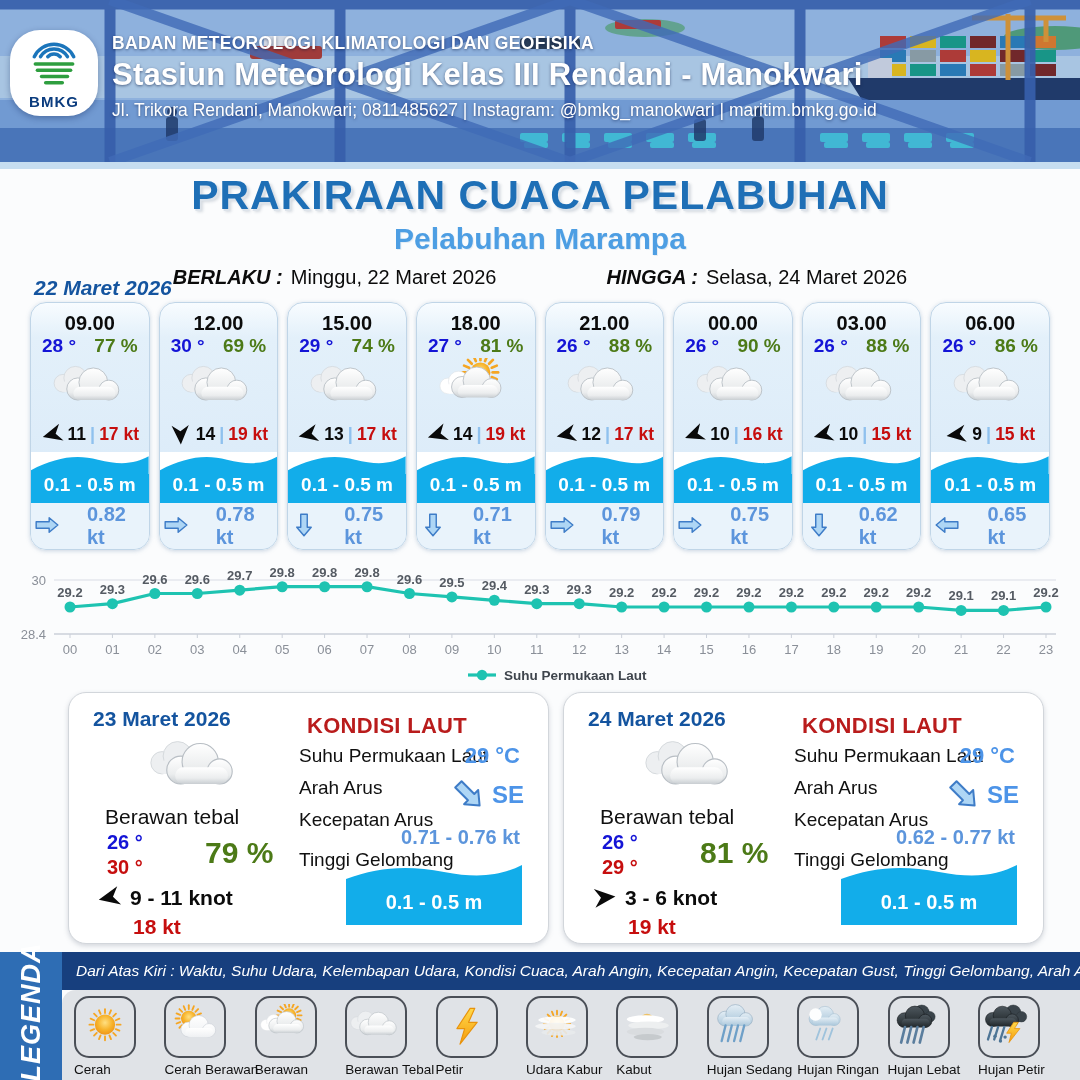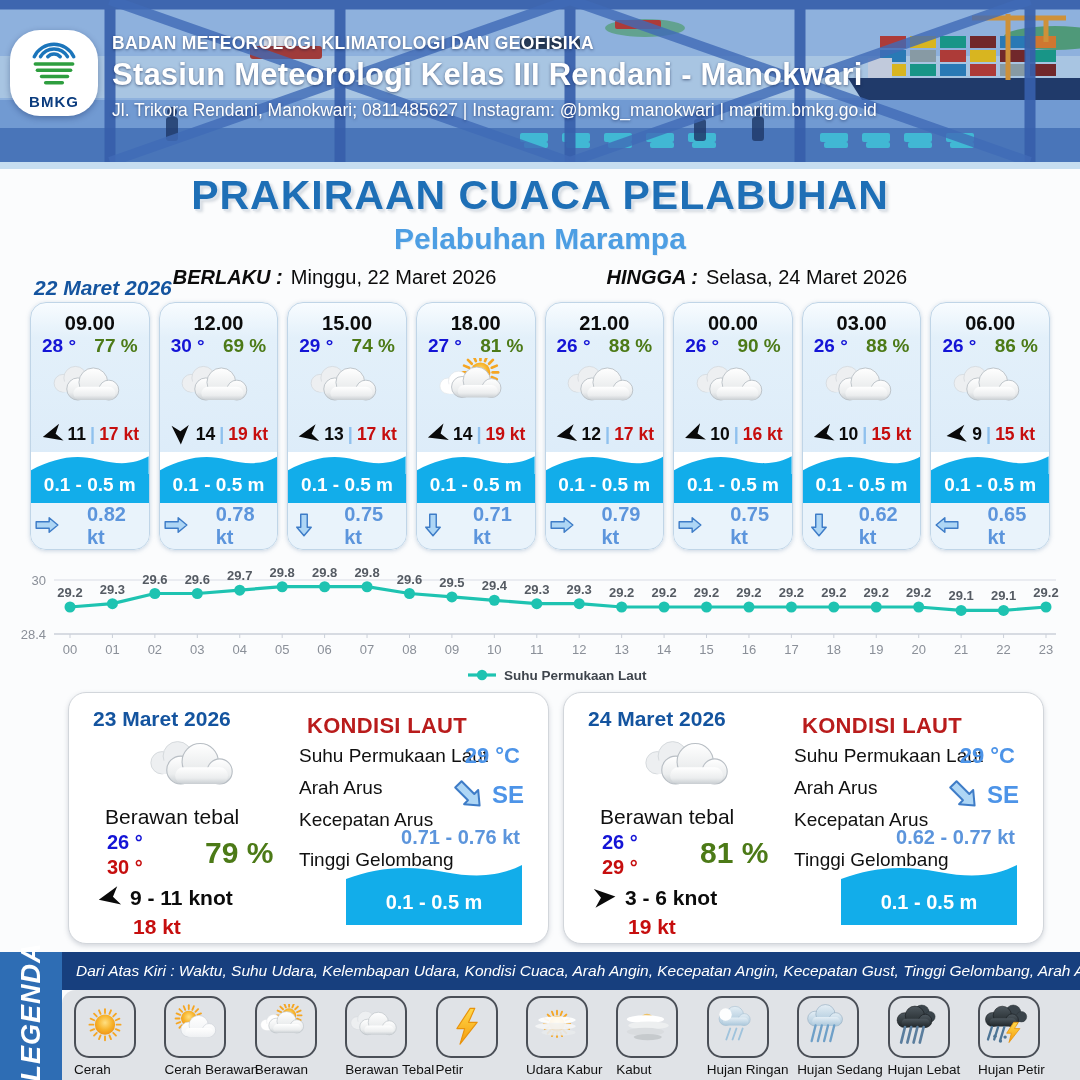--- a/index.html
+++ b/index.html
@@ -1029,51 +1029,51 @@
               <ellipse cx="34" cy="34" rx="24" ry="5" fill="#D9DCDF"></ellipse>
               <ellipse cx="37" cy="41" rx="18" ry="4" fill="#C6CACD"></ellipse>
             </svg>
           </div>
       <div class="legend-label">Kabut</div>
     </div>
 
     <div class="legend-item">
       <div class="legend-tile">
             <svg viewBox="0 0 72 56" width="100%" height="100%" preserveAspectRatio="xMidYMid meet">
+              <g transform="translate(8,2) scale(0.95)">
+   <circle cx="12" cy="16" r="10" fill="url(#raincloud1)" stroke="#8FA9BC" stroke-width="0.8"></circle>
+   <circle cx="26" cy="10" r="13" fill="url(#raincloud1)" stroke="#8FA9BC" stroke-width="0.8"></circle>
+   <circle cx="40" cy="17" r="9" fill="url(#raincloud1)" stroke="#8FA9BC" stroke-width="0.8"></circle>
+   <rect x="8" y="14" width="38" height="12" rx="6" fill="url(#raincloud1)"></rect>
+              </g>
+              <line x1="20" y1="26" x2="15" y2="46" stroke="#6FA0C8" stroke-width="3" stroke-linecap="round"></line>
+              <line x1="28" y1="26" x2="23" y2="46" stroke="#6FA0C8" stroke-width="3" stroke-linecap="round"></line>
+              <line x1="36" y1="26" x2="31" y2="46" stroke="#6FA0C8" stroke-width="3" stroke-linecap="round"></line>
+              <line x1="44" y1="26" x2="39" y2="46" stroke="#6FA0C8" stroke-width="3" stroke-linecap="round"></line>
+            </svg>
+          </div>
+      <div class="legend-label">Hujan Sedang</div>
+    </div>
+
+    <div class="legend-item">
+      <div class="legend-tile">
+            <svg viewBox="0 0 72 56" width="100%" height="100%" preserveAspectRatio="xMidYMid meet">
               <g transform="translate(10,4) scale(0.85)">
    <circle cx="12" cy="16" r="10" fill="url(#raincloud1)" stroke="#9DB9CC" stroke-width="0.8"></circle>
    <circle cx="26" cy="10" r="13" fill="url(#raincloud1)" stroke="#9DB9CC" stroke-width="0.8"></circle>
    <circle cx="40" cy="17" r="9" fill="url(#raincloud1)" stroke="#9DB9CC" stroke-width="0.8"></circle>
    <rect x="8" y="14" width="38" height="12" rx="6" fill="url(#raincloud1)"></rect>
               </g>
               <circle cx="20" cy="12" r="8" fill="#FDFEFE"></circle>
               <line x1="26" y1="30" x2="21" y2="44" stroke="#9FC3DC" stroke-width="2.4" stroke-linecap="round"></line>
               <line x1="34" y1="30" x2="29" y2="44" stroke="#9FC3DC" stroke-width="2.4" stroke-linecap="round"></line>
               <line x1="42" y1="30" x2="37" y2="44" stroke="#9FC3DC" stroke-width="2.4" stroke-linecap="round"></line>
             </svg>
           </div>
       <div class="legend-label">Hujan Ringan</div>
-    </div>
-
-    <div class="legend-item">
-      <div class="legend-tile">
-            <svg viewBox="0 0 72 56" width="100%" height="100%" preserveAspectRatio="xMidYMid meet">
-              <g transform="translate(8,2) scale(0.95)">
-   <circle cx="12" cy="16" r="10" fill="url(#raincloud1)" stroke="#8FA9BC" stroke-width="0.8"></circle>
-   <circle cx="26" cy="10" r="13" fill="url(#raincloud1)" stroke="#8FA9BC" stroke-width="0.8"></circle>
-   <circle cx="40" cy="17" r="9" fill="url(#raincloud1)" stroke="#8FA9BC" stroke-width="0.8"></circle>
-   <rect x="8" y="14" width="38" height="12" rx="6" fill="url(#raincloud1)"></rect>
-              </g>
-              <line x1="20" y1="26" x2="15" y2="46" stroke="#6FA0C8" stroke-width="3" stroke-linecap="round"></line>
-              <line x1="28" y1="26" x2="23" y2="46" stroke="#6FA0C8" stroke-width="3" stroke-linecap="round"></line>
-              <line x1="36" y1="26" x2="31" y2="46" stroke="#6FA0C8" stroke-width="3" stroke-linecap="round"></line>
-              <line x1="44" y1="26" x2="39" y2="46" stroke="#6FA0C8" stroke-width="3" stroke-linecap="round"></line>
-            </svg>
-          </div>
-      <div class="legend-label">Hujan Sedang</div>
     </div>
 
     <div class="legend-item">
       <div class="legend-tile">
             <svg viewBox="0 0 72 56" width="100%" height="100%" preserveAspectRatio="xMidYMid meet">
               <g transform="translate(20,2) scale(0.75)">
    <circle cx="12" cy="16" r="10" fill="#3A444B" stroke="#2A3136" stroke-width="0.8"></circle>
    <circle cx="26" cy="10" r="13" fill="#3A444B" stroke="#2A3136" stroke-width="0.8"></circle>
    <circle cx="40" cy="17" r="9" fill="#3A444B" stroke="#2A3136" stroke-width="0.8"></circle>
    <rect x="8" y="14" width="38" height="12" rx="6" fill="#3A444B"></rect>

